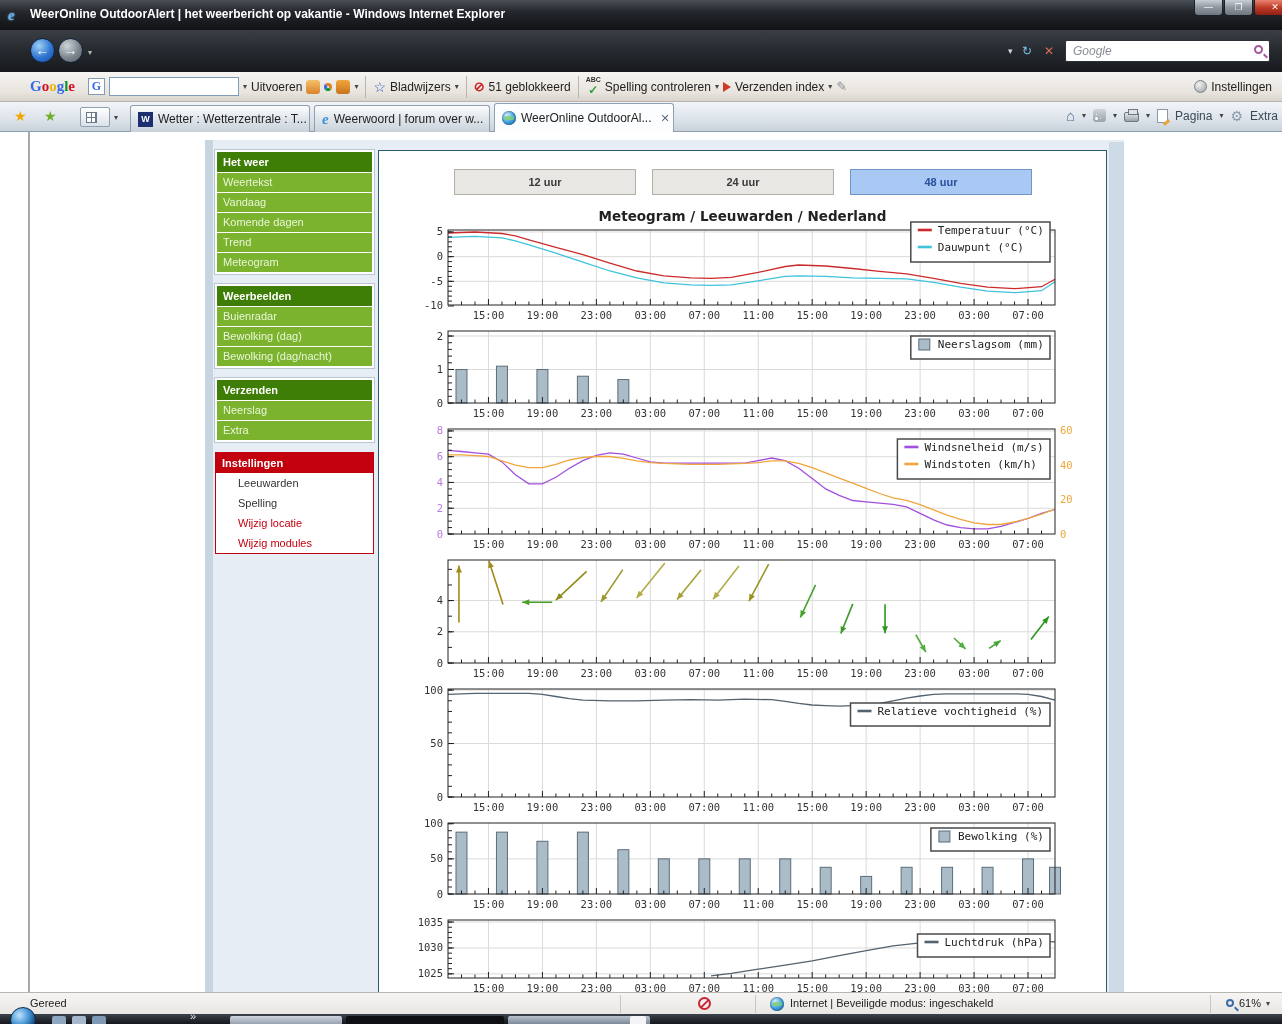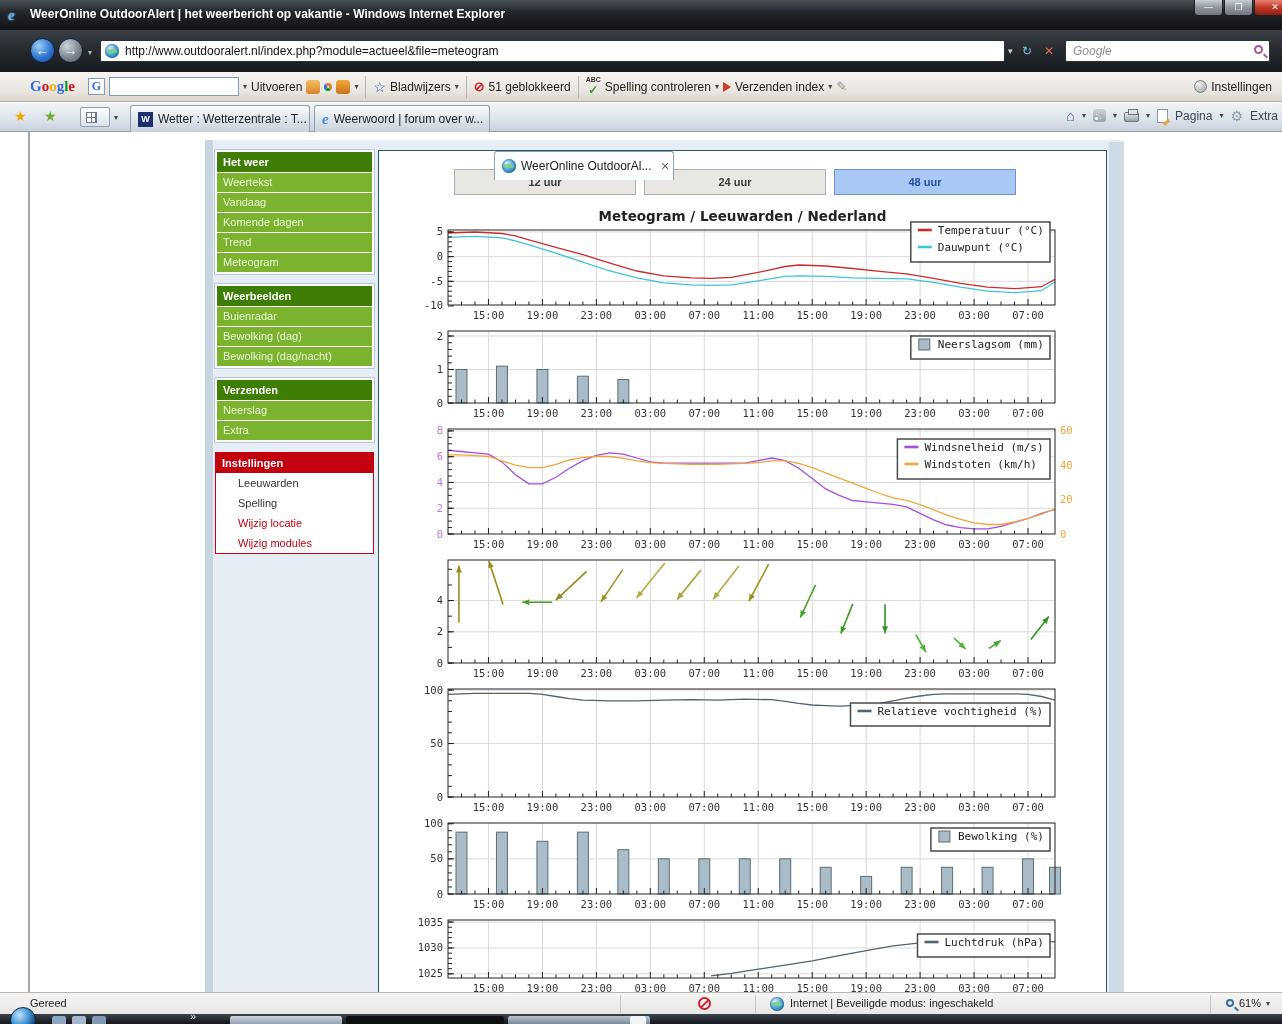--- a/index.html
+++ b/index.html
@@ -105,21 +105,21 @@
   .menubox .it { display:block; color:#e9f6d8; font:11px/19px "Liberation Sans",sans-serif; padding:0 6px; border-bottom:1px solid #fff; text-decoration:none; }
   .menubox .it:last-child { border-bottom:none; }
   .setbox { margin:8px 2px; border:1px solid #c3000e; background:#fff; }
   .setbox .hd { background:#c3000e; color:#fff; font:bold 11px/20px "Liberation Sans",sans-serif; padding:0 6px; }
   .setbox .it { display:block; font:11px/18px "Liberation Sans",sans-serif; padding:1px 22px; color:#333; text-decoration:none; }
   .setbox .it.red { color:#c3000e; }
 
   
   .mainbox { position:absolute; left:173px; top:10px; width:729px; height:1190px;
     background:#fff; border:1px solid #2a5a6d; }
-  .rangebtns { display:flex; gap:8px; padding:18px 0 0 75px; }
+  .rangebtns { display:flex; gap:16px; padding:18px 0 0 75px; }
   .rbtn { width:182px; height:26px; border:1px solid #b2ada6; background:#e9e7e4;
     font:bold 11px/24px "Liberation Sans",sans-serif; text-align:center; color:#3a3a3a; }
   .rbtn.active { background:#a9c8f3; border-color:#6f96c8; color:#2a4f9e; }
   .chtitle { margin-top:13px; text-align:center; font:bold 13.5px "DejaVu Sans",sans-serif; color:#222; }
   .chsub { margin-top:3px; text-align:center; font:12px "DejaVu Sans",sans-serif; color:#333; }
   #charts { margin-top:6px; }
   #charts svg { display:block; margin:0 0 6px 0; overflow:visible; }
 
   
   .statusbar { position:absolute; left:0; top:992px; width:100%; height:22px;
@@ -156,24 +156,20 @@
       <span class="winbtn">—</span>
       <span class="winbtn">❐</span>
       <span class="winbtn close">✕</span>
     </span>
   </div>
 
   <div class="navrow">
     <span class="navbtn back">←</span>
     <span class="navbtn fwd">→</span>
     <span class="nav-dd">▾</span>
-    <div class="addr">
-      <span class="globe" style="left:4px;top:3px;"></span>
-      <span class="url">http://www.outdooralert.nl/index.php?module=actueel&amp;file=meteogram</span>
-    </div>
     <span class="addr-btn" style="left:1008px;font-size:9px;">▾</span>
     <span class="addr-btn" style="left:1022px;color:#79c4e8;">↻</span>
     <span class="addr-btn" style="left:1044px;color:#e06a5a;">✕</span>
     <div class="searchbox">
       <span class="ph">Google</span>
       <span class="mag"></span>
     </div>
   </div>
 
   <div class="gbar">
@@ -222,21 +218,21 @@
       </span>
     <span class="tinydd" style="position:absolute;left:114px;top:11px;">▾</span>
     <span class="tab" style="left:130px;width:180px;">
       <span class="wico">W</span>
       <span>Wetter : Wetterzentrale : T...</span>
     </span>
     <span class="tab" style="left:314px;width:176px;">
       <span class="eico">e</span>
       <span>Weerwoord | forum over w...</span>
     </span>
-    <span class="tab active" style="left:494px;width:180px;margin-top:48px;">
+    <span class="tab active" style="left:494px;width:180px;">
       <span class="tglobe">
           <span class="globe" style="left:0;top:0;"></span>
         </span>
       <span>WeerOnline OutdoorAl...</span>
       <span class="x">✕</span>
     </span>
     <span class="cmdicons">
       <span class="homeico">⌂</span>
       <span class="dd">▾</span>
       <span class="rssico"></span>

